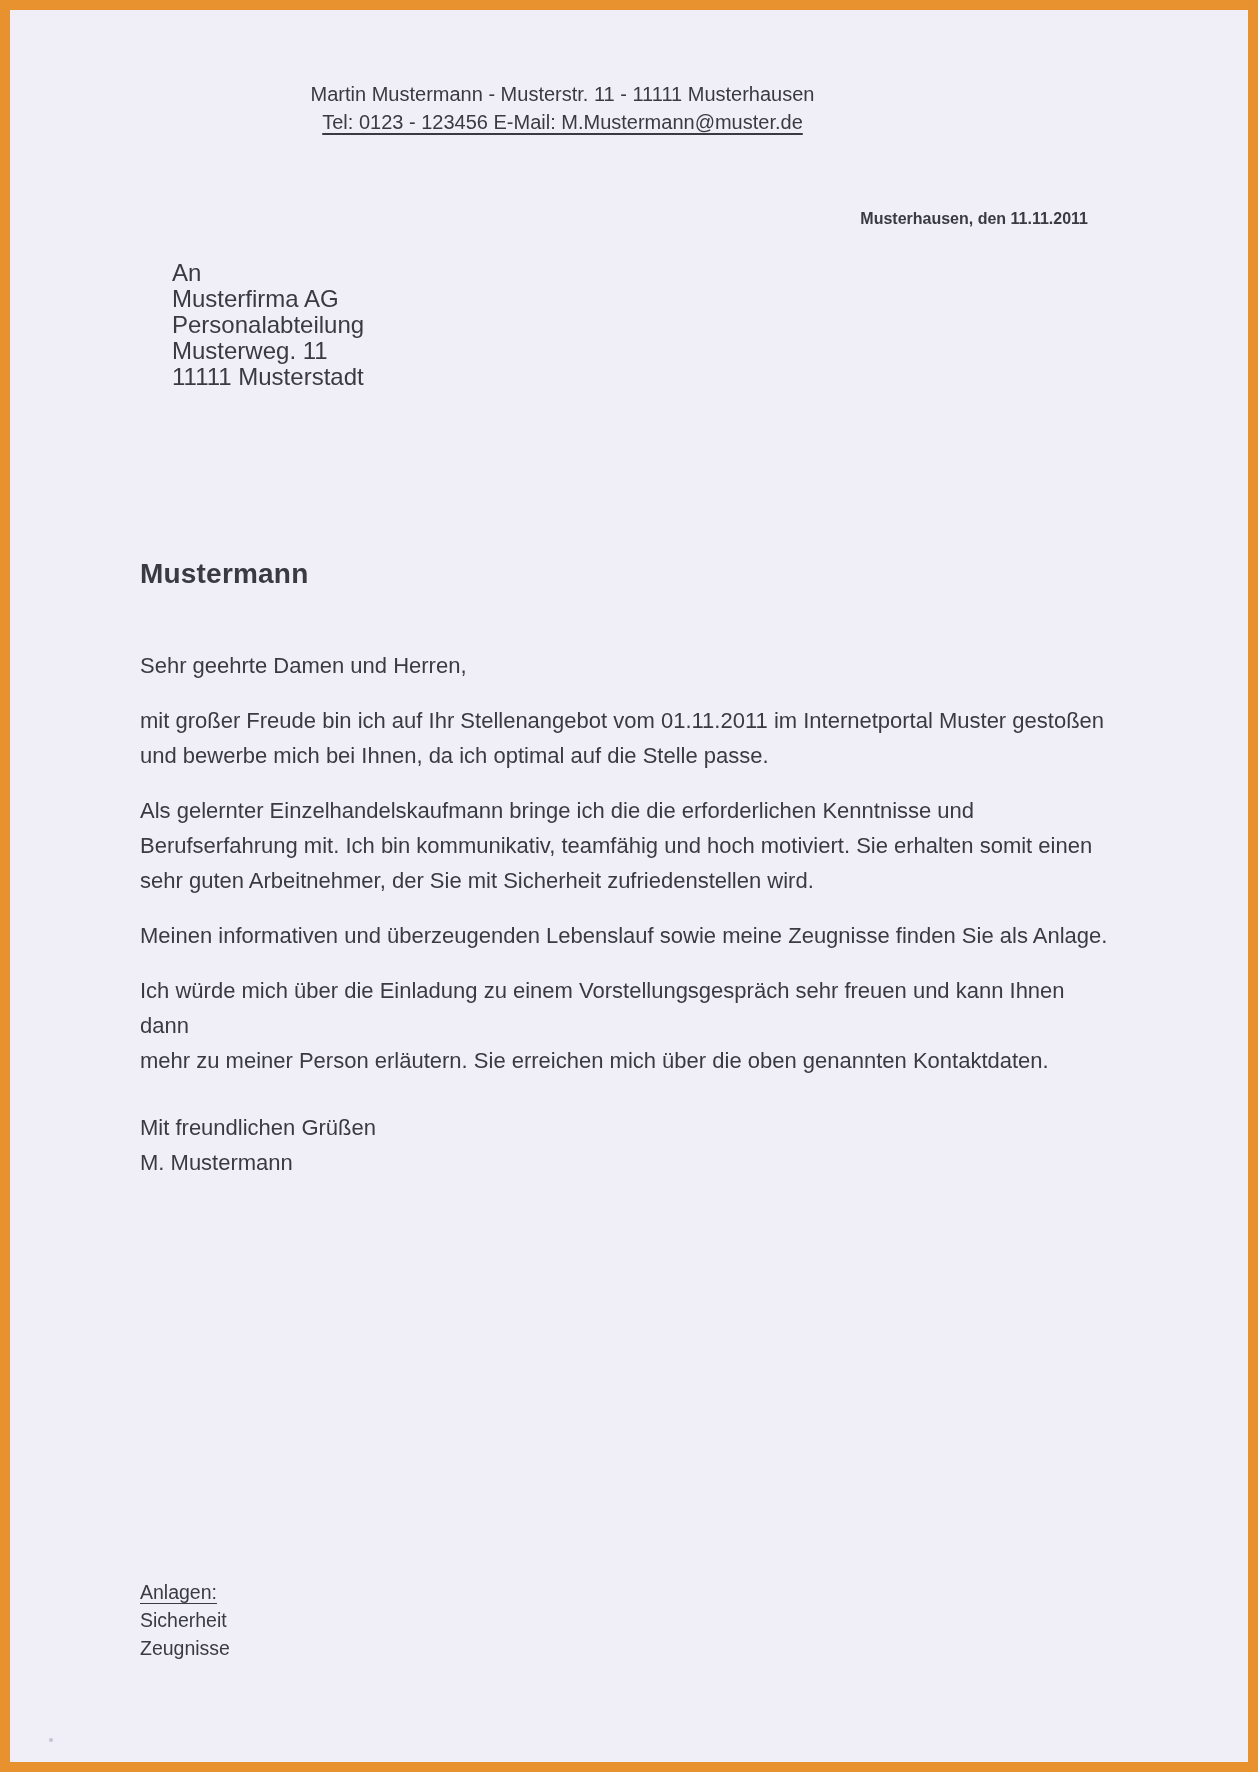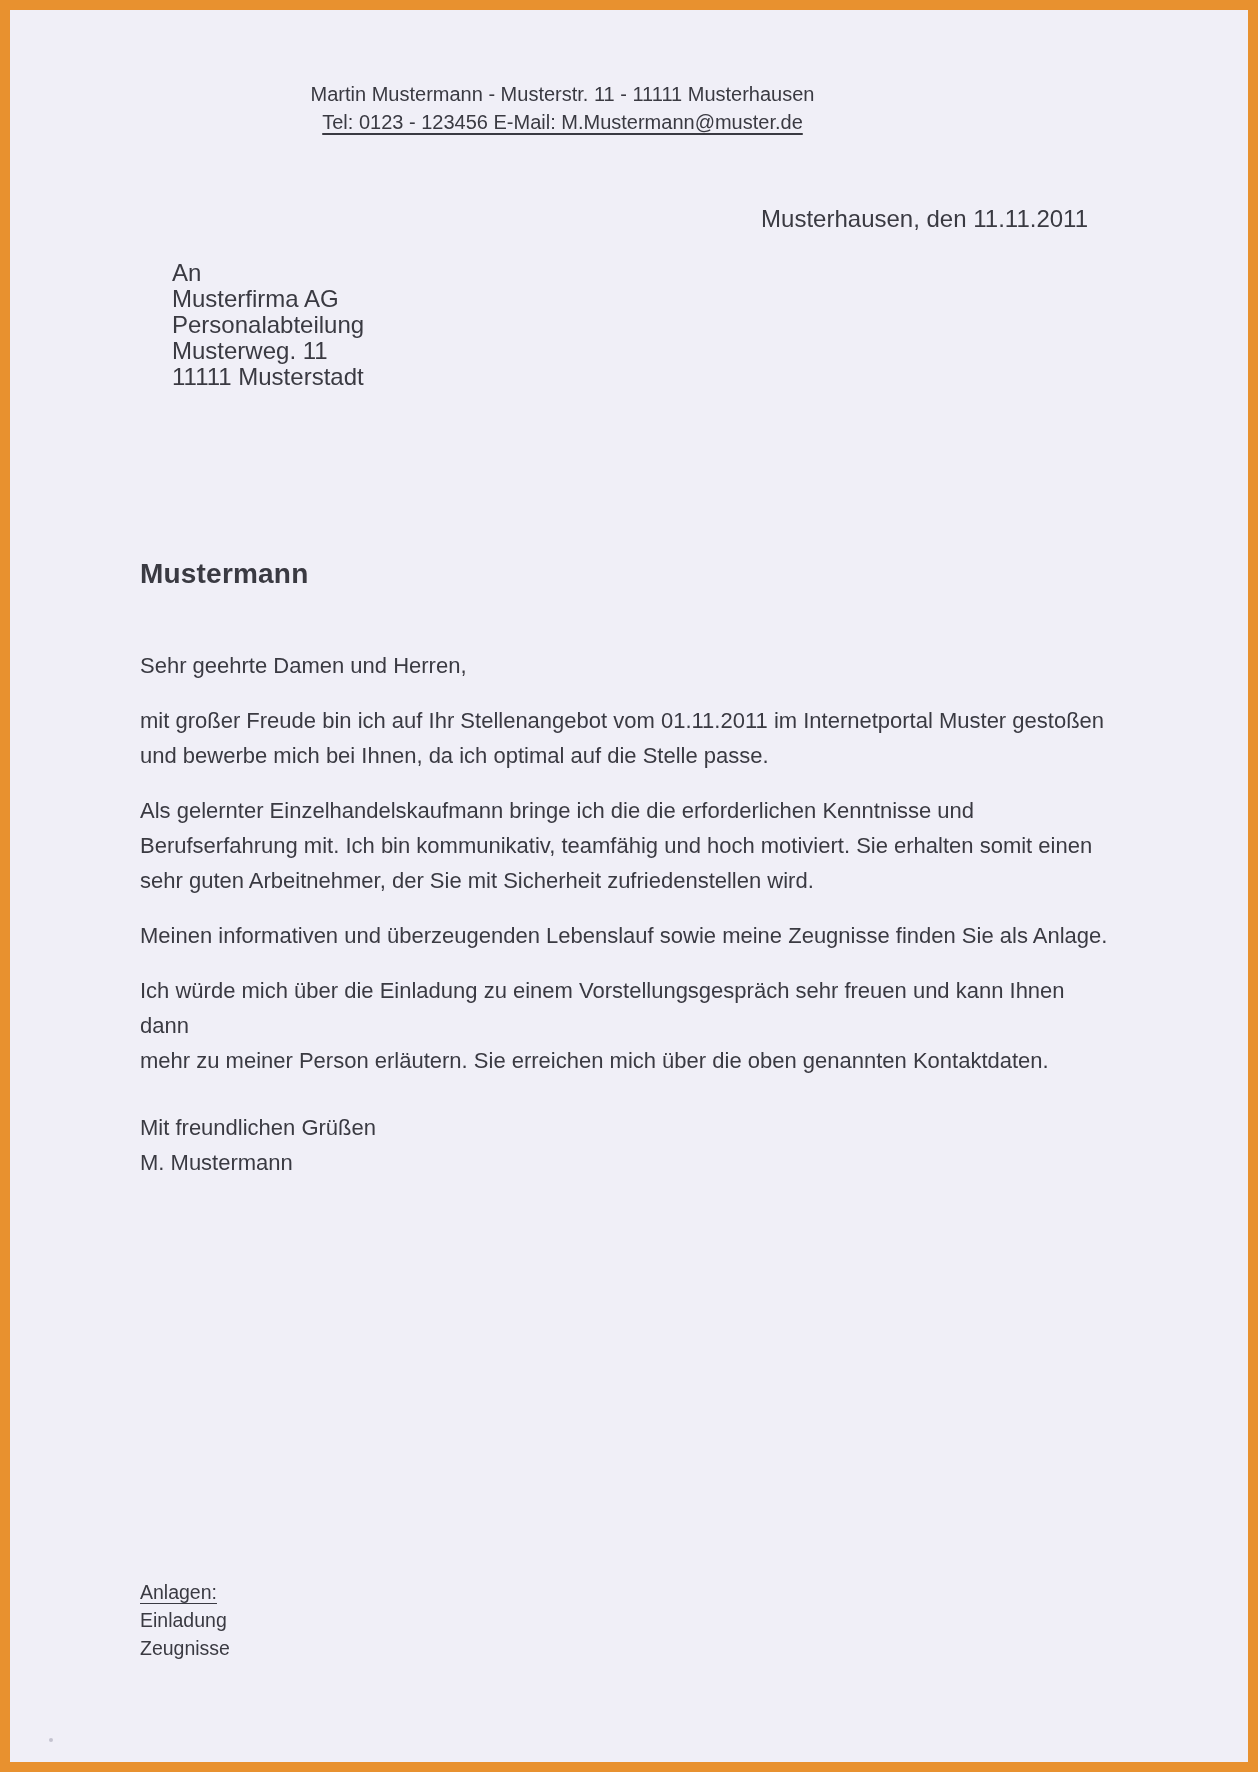--- a/index.html
+++ b/index.html
@@ -32,22 +32,23 @@
   .letterhead .contact-line {
     text-decoration: underline;
     text-underline-offset: 4px;
     text-align: center;
   }
   
   .date-line {
     position: absolute;
     top: 196px;
     right: 160px;
-    font-size: 24px;
+    font-size: 16px;
     line-height: 26px;
+    font-weight: bold;
   }
   
   .recipient {
     position: absolute;
     left: 130px;
     top: 250px;
     font-size: 24px;
     line-height: 26px;
     margin-left: 32px;
   }
@@ -130,19 +131,19 @@
 sehr guten Arbeitnehmer, der Sie mit Sicherheit zufriedenstellen wird.</p>
     <p>Meinen informativen und überzeugenden Lebenslauf sowie meine Zeugnisse finden Sie als Anlage.</p>
     <p>Ich würde mich über die Einladung zu einem Vorstellungsgespräch sehr freuen und kann Ihnen dann
 mehr zu meiner Person erläutern. Sie erreichen mich über die oben genannten Kontaktdaten.</p>
     <div class="closing-block">Mit freundlichen Grüßen
 M. Mustermann</div>
   </div>
 
   <div class="attachments">
     <div class="attachments-label">Anlagen:</div>
-    <div>Einladung</div>
+    <div>Sicherheit</div>
     <div>Zeugnisse</div>
   </div>
 
   <div class="scan-dot"></div>
 
 </div>
 
 </body></html>

